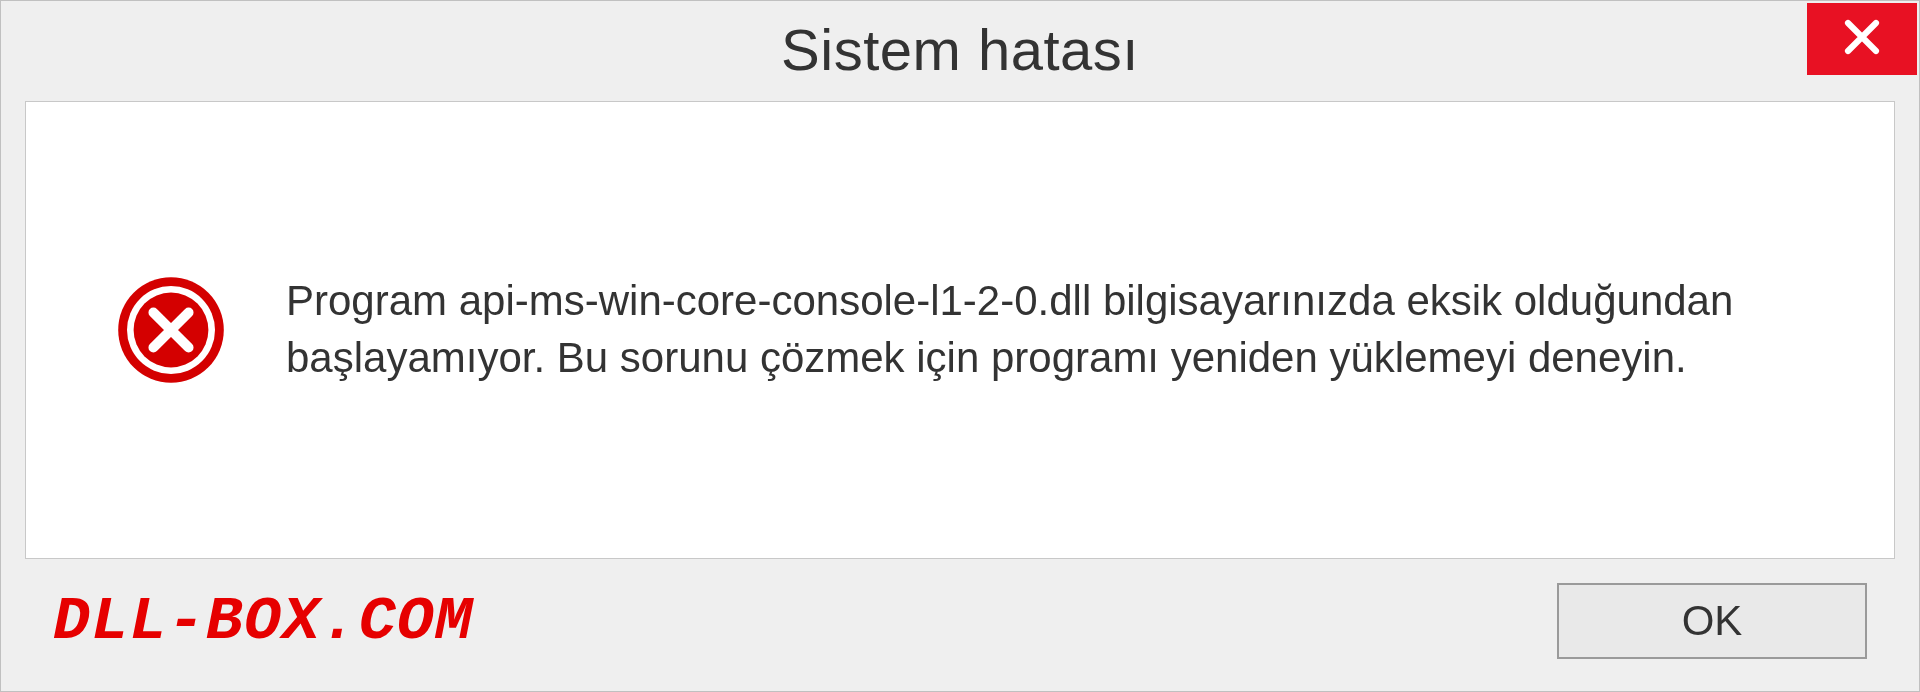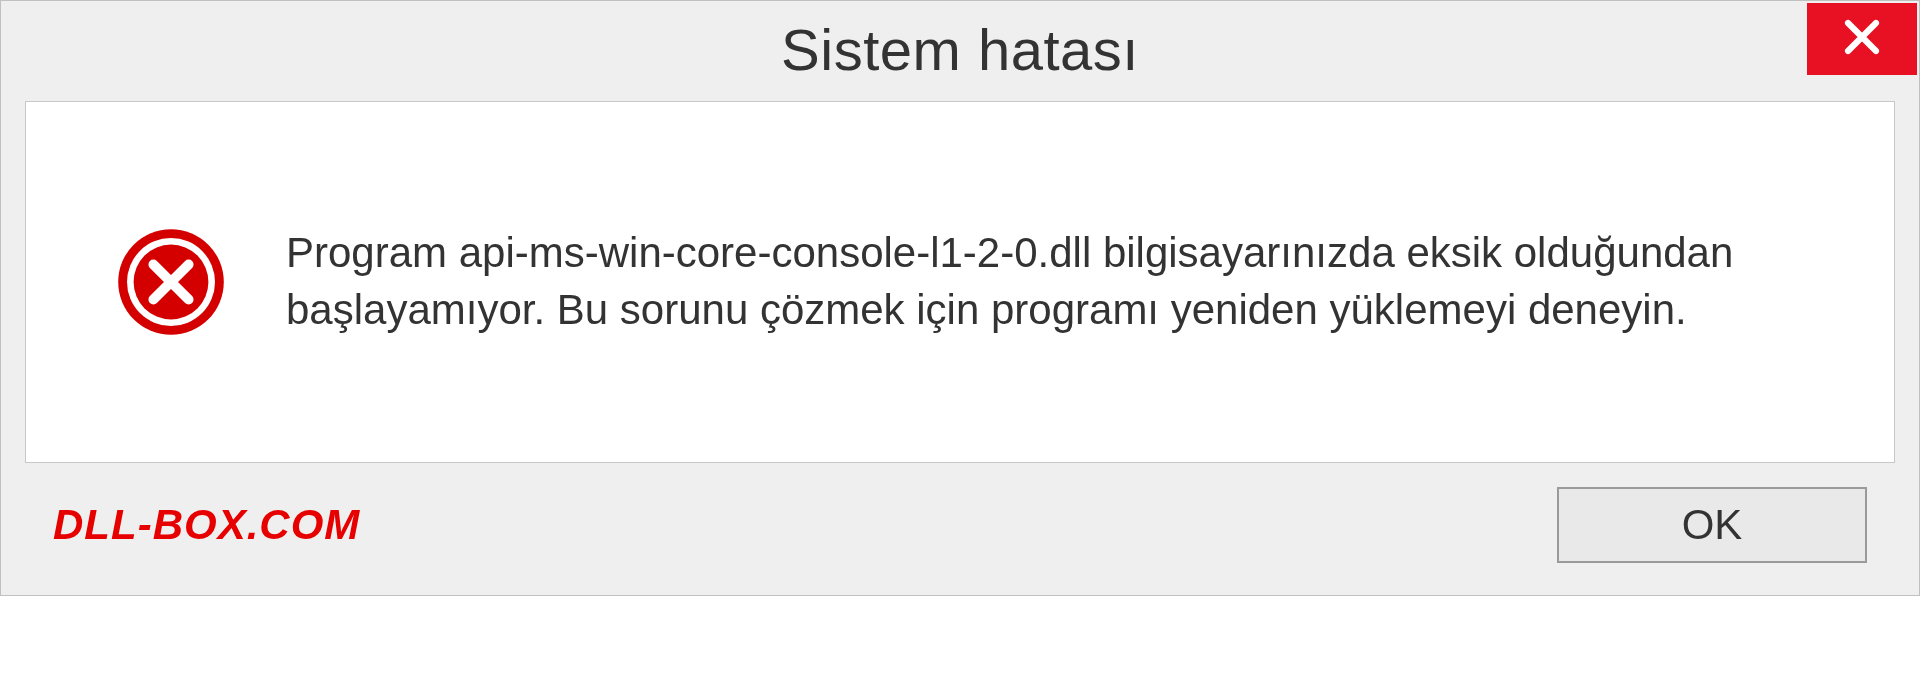--- a/index.html
+++ b/index.html
@@ -9,21 +9,21 @@
     }
     body {
       font-family: "Segoe UI", Arial, sans-serif;
       background: #fff;
       width: 1920px;
       height: 692px;
       overflow: hidden;
     }
     .dialog {
       width: 1920px;
-      height: 596px;
+      height: 692px;
       background: #efefef;
       border: 1px solid #c0c0c0;
       position: relative;
       display: flex;
       flex-direction: column;
     }
     .titlebar {
       height: 96px;
       display: flex;
       align-items: center;
@@ -83,25 +83,25 @@
     }
     .bottom-bar {
       height: 120px;
       display: flex;
       align-items: center;
       justify-content: space-between;
       padding: 0 52px 20px 52px;
       background: #efefef;
     }
     .watermark {
-      font-size: 42px;
+      font-size: 62px;
       font-weight: 800;
       color: #e60000;
       letter-spacing: 1px;
-      font-family: Liberation Sans, sans-serif;
+      font-family: Liberation Mono, monospace;
       font-style: italic;
     }
     .ok-btn {
       width: 310px;
       height: 76px;
       background: #e9e9e9;
       border: 2px solid #9a9a9a;
       font-size: 42px;
       color: #333;
       display: flex;

